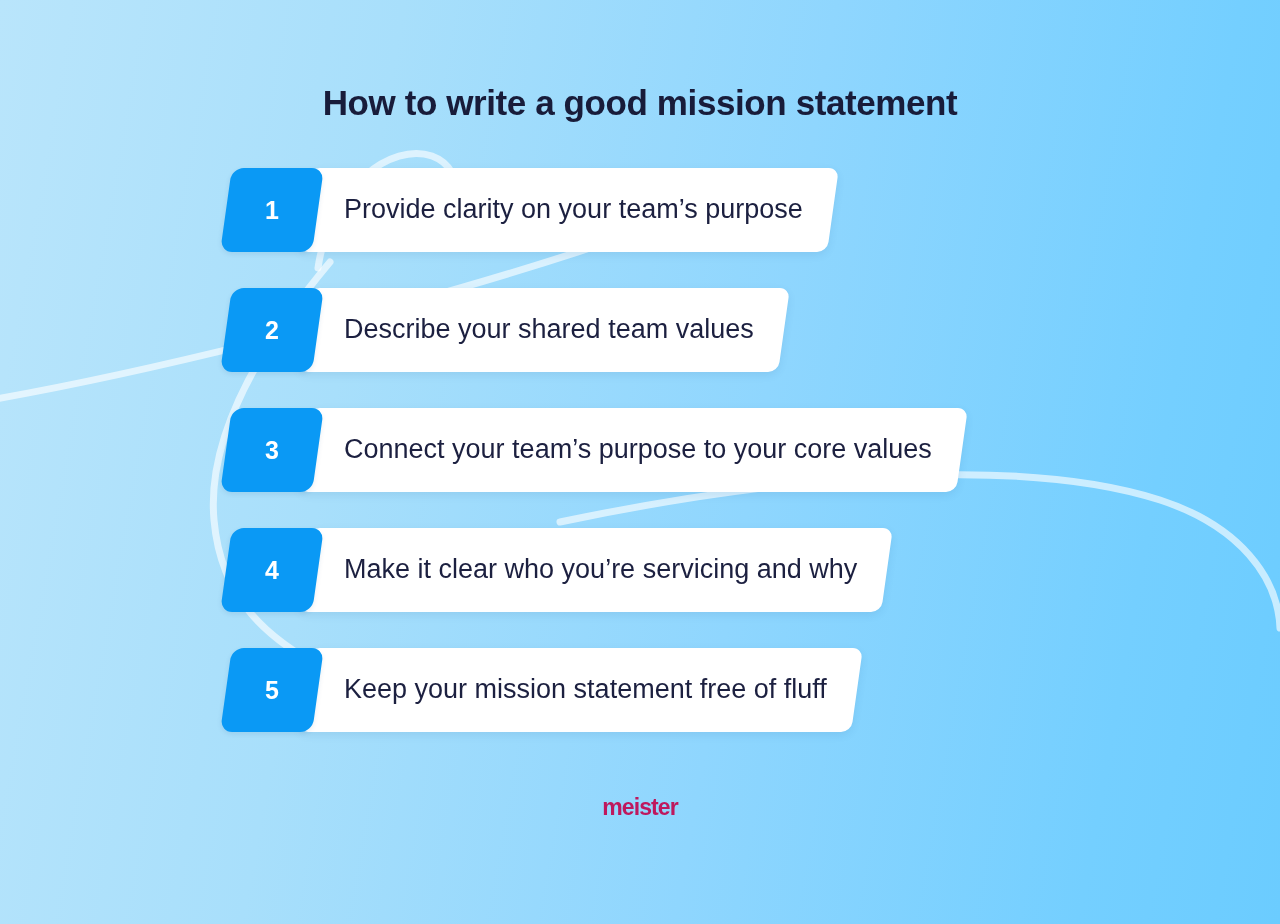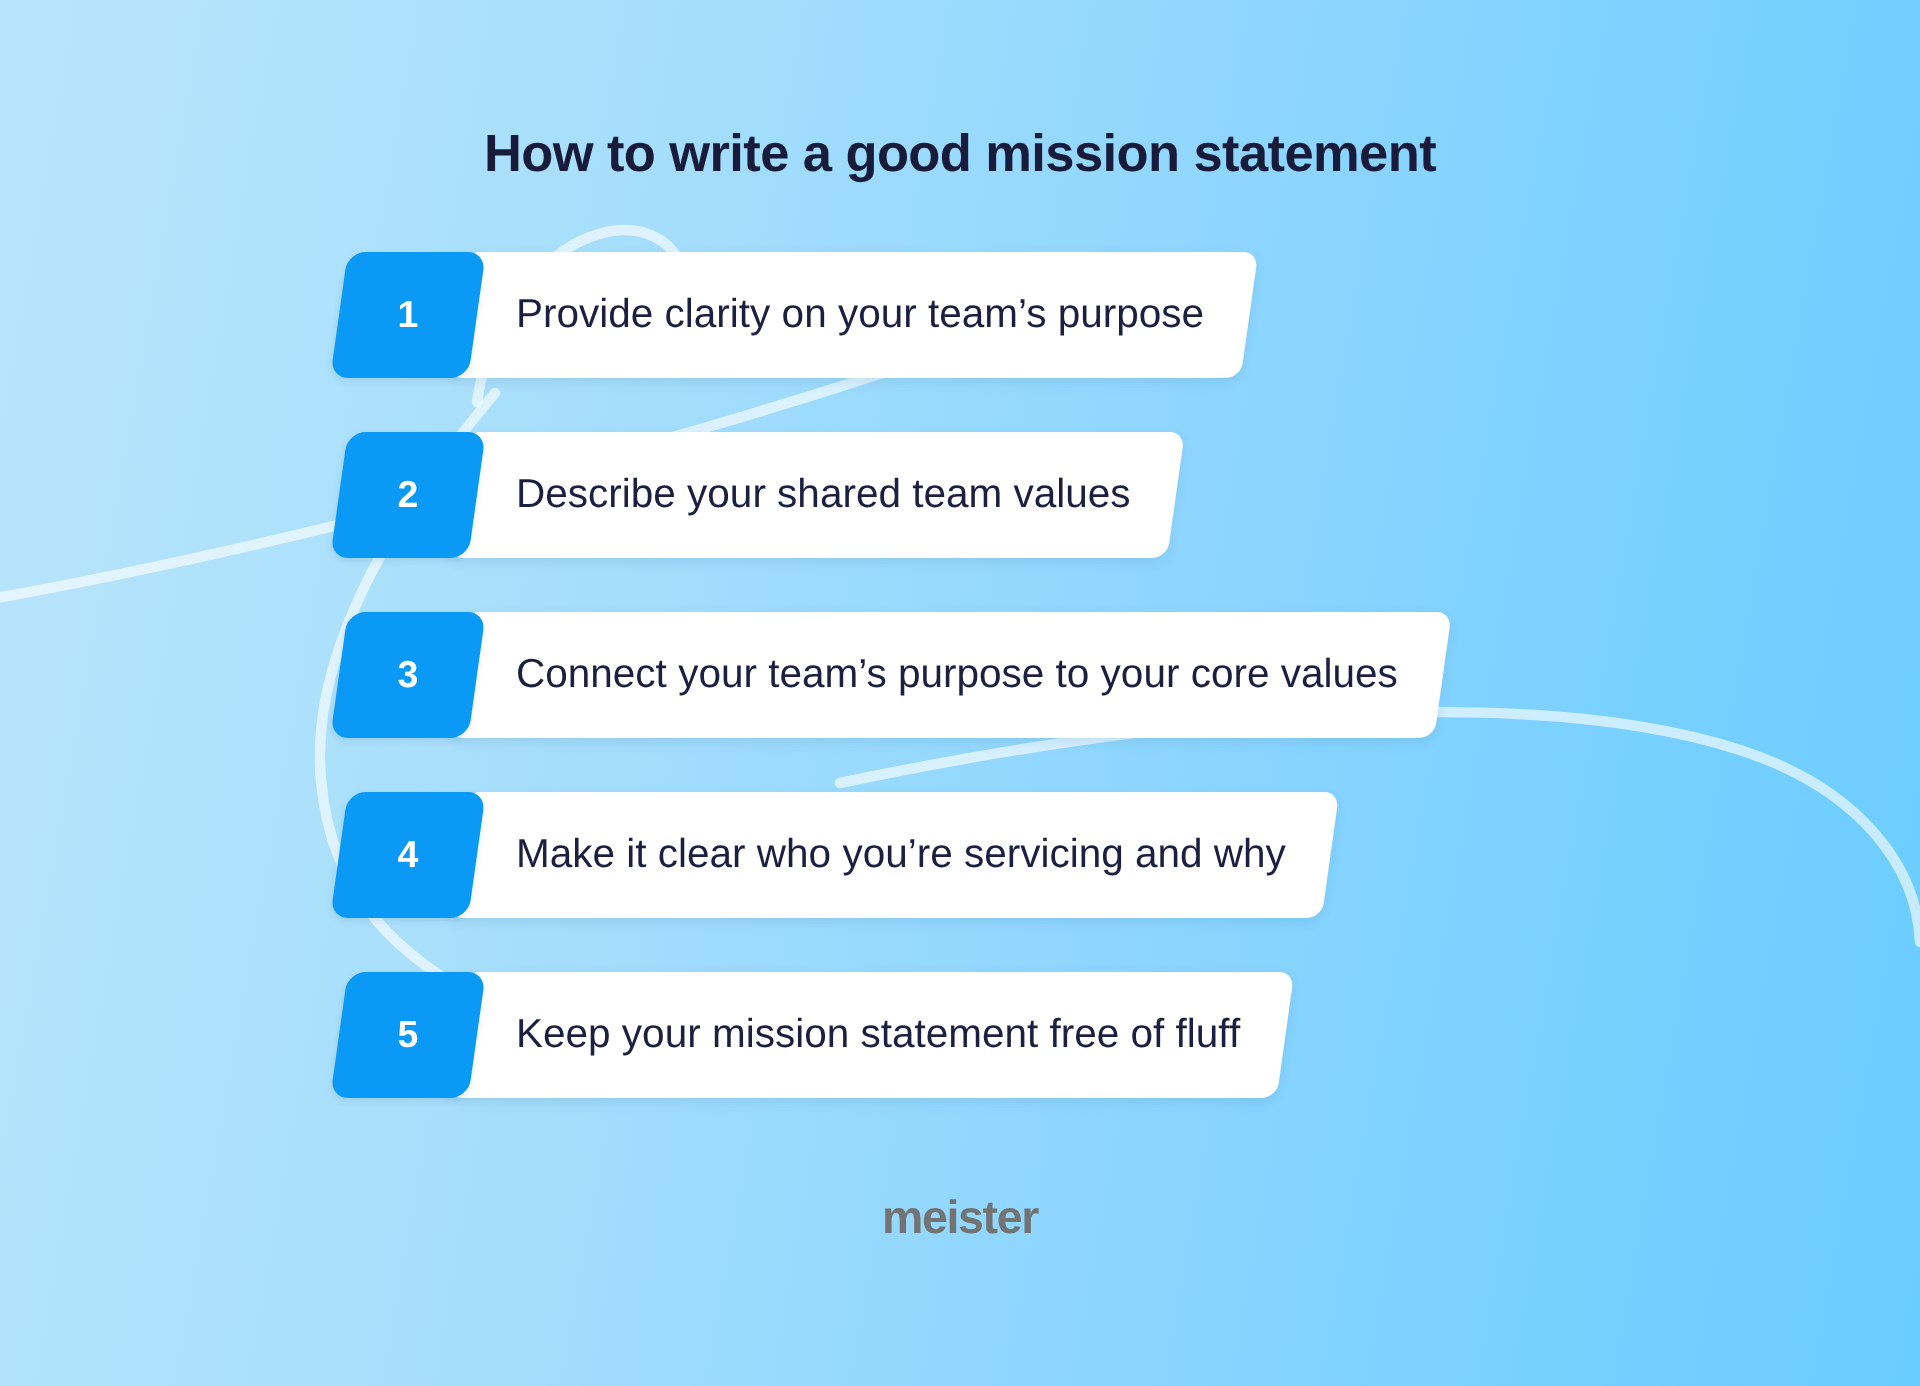--- a/index.html
+++ b/index.html
@@ -106,24 +106,24 @@
     transform:skewX(8deg);
     color:#1c2040;
     font-size:27px;
     line-height:1.25;
     white-space:nowrap;
   }
 
   
   .brand {
     margin-top:62px;
-    font-size:31px;
+    font-size:23px;
     font-weight:bold;
     letter-spacing:-0.9px;
-    color:#737373;
+    color:#be185d;
     text-align:right;
   }
 </style>
 </head>
 <body>
 
 <div class="page">
 
   <svg id="decor-layer" viewBox="0 0 1280 924" preserveAspectRatio="none" aria-hidden="true">
 

